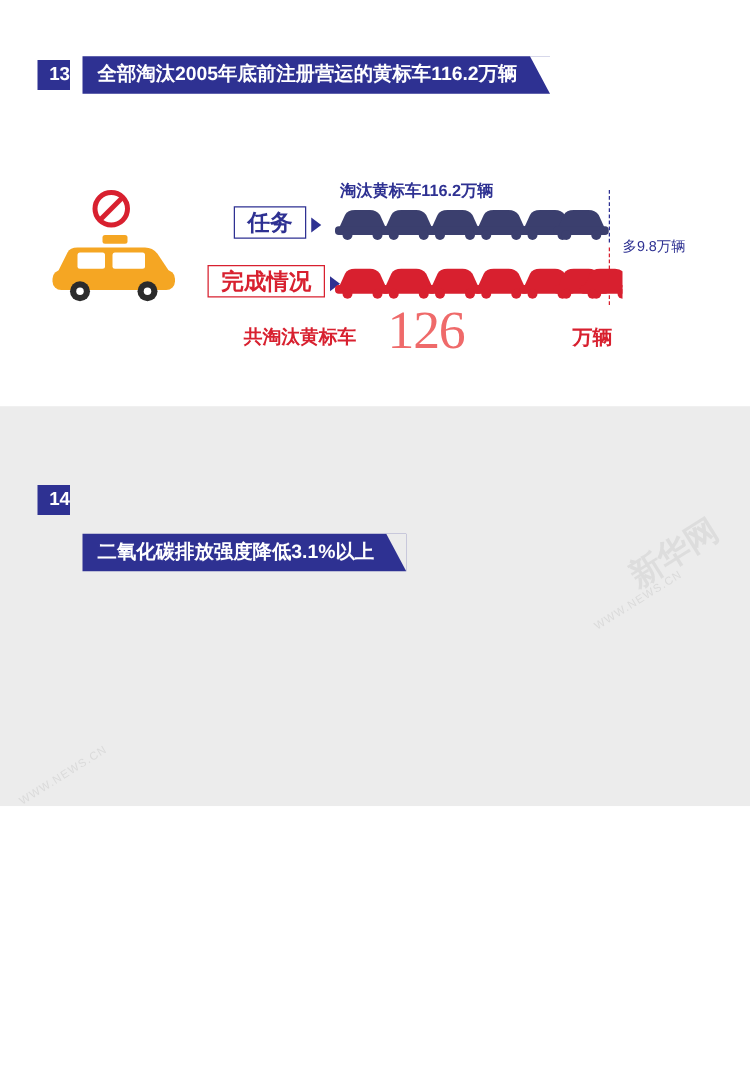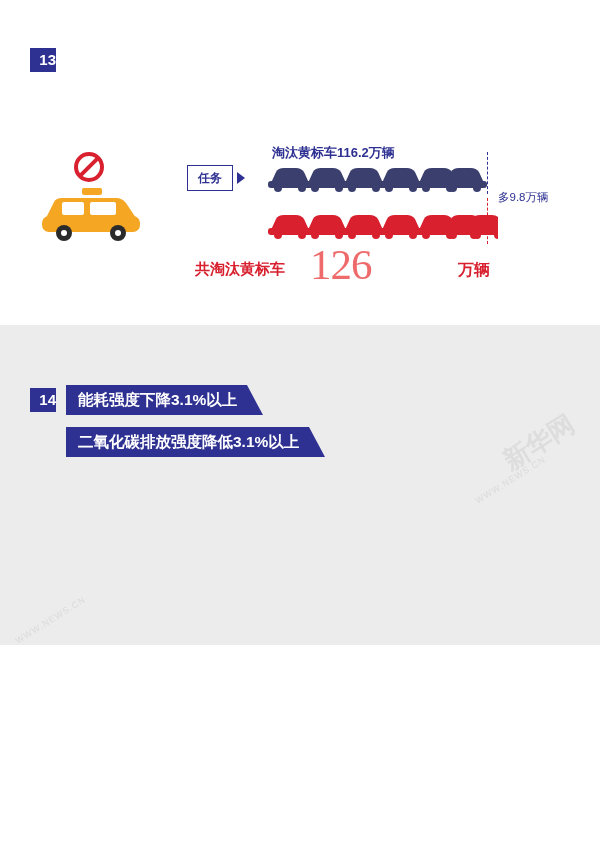--- a/index.html
+++ b/index.html
@@ -76,21 +76,21 @@
     line-height: 16px;
     white-space: nowrap;
     background: transparent;
   }
 
   
   .pill {
     display: inline-block;
     border: 1.6px solid #2e3192;
     color: #2e3192;
-    font-size: 12px;
+    font-size: 18px;
     font-weight: bold;
     padding: 4px 10px;
     line-height: 16px;
     background: #ffffff;
     white-space: nowrap;
     text-align: center;
   }
   .pill-red {
     border-color: #d8202f;
     color: #d8202f;
@@ -247,20 +247,23 @@
 <body>
 
 <div class="page">
 
   <div class="section sec-white" style="height:325px;">
 
     <div class="abs" style="left:30px; top:48px;">
       <span class="badge">13</span>
     </div>
 
+    <div class="abs" style="left:66px; top:45px;">
+      <span class="ribbon">全部淘汰2005年底前注册营运的黄标车116.2万辆</span>
+    </div>
 
 
     <div class="car-illus">
       <div class="ban-sign"></div>
       <svg width="110" height="60" viewBox="0 0 110 60" style="position:absolute;left:0;top:38px;">
         <rect x="44" y="0" width="20" height="7" rx="2" fill="#f5a623"></rect>
         <path d="M8 30 L16 14 Q18 10 24 10 L78 10 Q84 10 88 15 L98 30 Z" fill="#f5a623"></path>
         <rect x="4" y="28" width="98" height="16" rx="7" fill="#f5a623"></rect>
         <rect x="24" y="14" width="22" height="13" rx="2" fill="#ffffff"></rect>
         <rect x="52" y="14" width="26" height="13" rx="2" fill="#ffffff"></rect>
@@ -313,20 +316,24 @@
           <g transform="translate(175,0)">
               <path d="M3 20 L8 9 Q10 5 16 5 L28 5 Q33 5 36 9 L41 20 Z"></path>
               <rect x="0" y="18" width="44" height="7" rx="3"></rect>
               <circle cx="10" cy="25" r="4"></circle>
               <circle cx="34" cy="25" r="4"></circle>
             </g>
         </g>
       </svg>
     </div>
 
+    <div class="abs" style="left:166px; top:212px;">
+      <span class="pill pill-red">完成情况</span>
+      <span class="arrow-r"></span>
+    </div>
     <div class="abs" style="left:268px; top:210px;">
       <svg width="230" height="30" viewBox="0 0 230 30">
         <g fill="#d8202f">
           <g transform="translate(0,0)">
               <path d="M3 20 L8 9 Q10 5 16 5 L28 5 Q33 5 36 9 L41 20 Z"></path>
               <rect x="0" y="18" width="44" height="7" rx="3"></rect>
               <circle cx="10" cy="25" r="4"></circle>
               <circle cx="34" cy="25" r="4"></circle>
             </g>
           <g transform="translate(37,0)">
@@ -382,23 +389,20 @@
   <div class="section sec-gray" style="height:320px;">
 
     <div class="wm" style="left:500px; top:100px;">新华网</div>
     <div class="wm-sm" style="left:470px; top:150px;">WWW.NEWS.CN</div>
     <div class="wm-sm" style="left:10px; top:290px;">WWW.NEWS.CN</div>
 
     <div class="abs" style="left:30px; top:63px;">
       <span class="badge">14</span>
     </div>
 
-    <div class="abs" style="left:66px; top:60px;">
-      <span class="ribbon">能耗强度下降3.1%以上</span>
-    </div>
     <div class="abs" style="left:66px; top:102px;text-align:right;">
       <span class="ribbon">二氧化碳排放强度降低3.1%以上</span>
     </div>
 
 
     <div class="battery">
       <div class="bolt"></div>
     </div>
 
     <div class="co2-circle">

